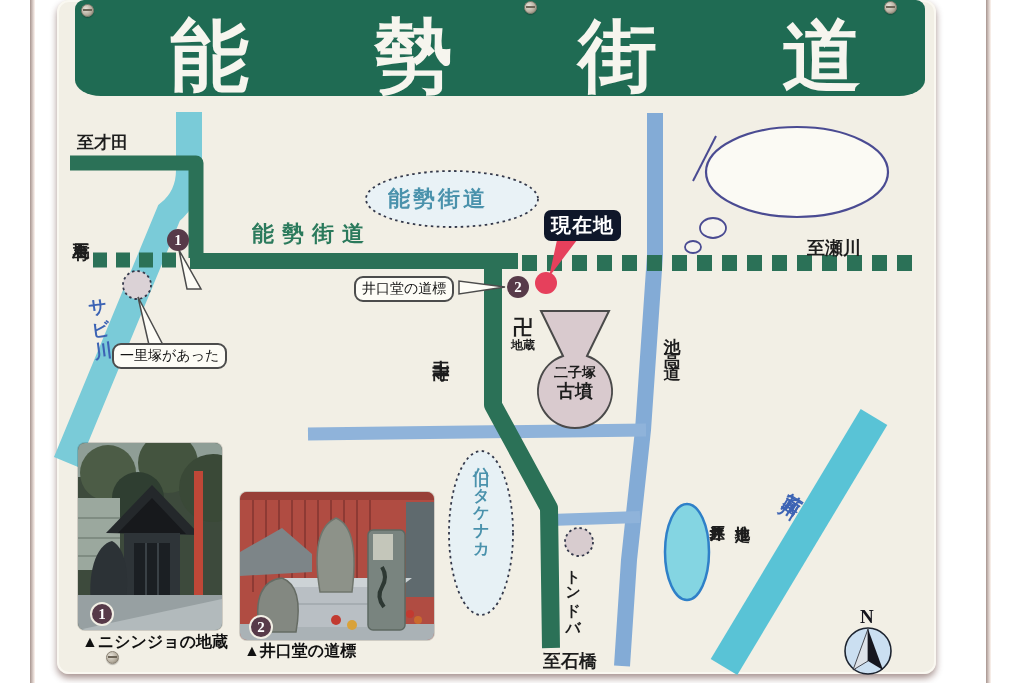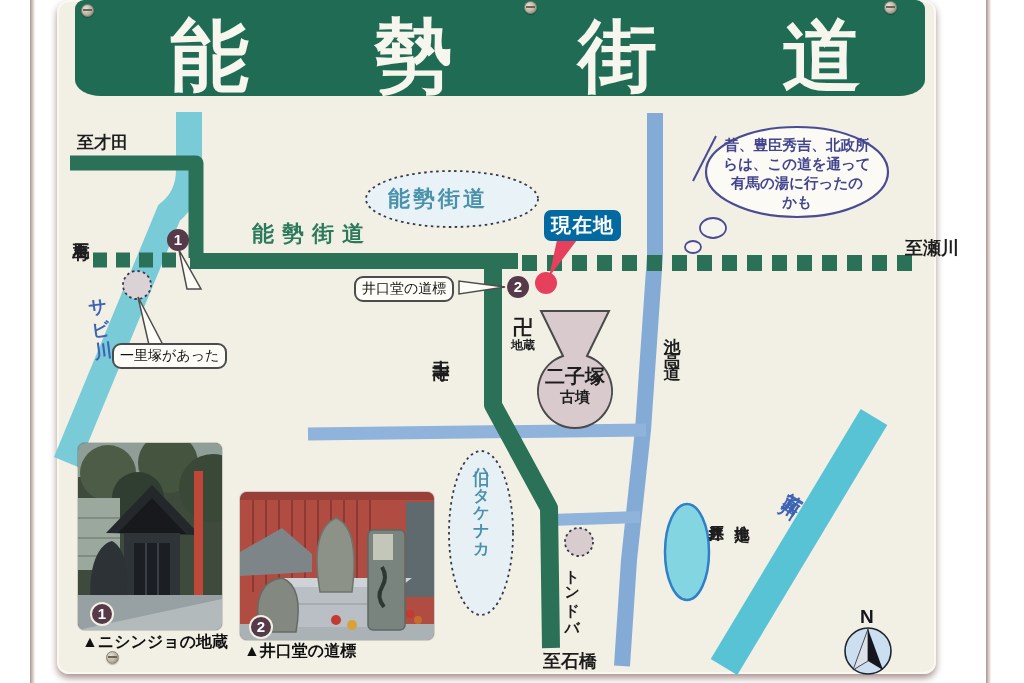--- a/index.html
+++ b/index.html
@@ -1,17 +1,17 @@
 <!DOCTYPE html>
 <html><head>
 <meta charset="utf-8">
 <style>
   html,body{margin:0;padding:0;}
   .canvas{position:relative;width:1024px;height:683px;overflow:hidden;
-    font-family:Liberation Sans, sans-serif;
+    font-family:Liberation Serif, serif;
     background:
       repeating-linear-gradient(90deg, rgba(92,40,18,.10) 0 2px, rgba(255,255,255,.05) 2px 5px, rgba(0,0,0,0) 5px 14px),
       linear-gradient(90deg,#a express 0,#c4795a 0,#a express 0),
       linear-gradient(90deg,#a65f41 0%,#c07251 4%,#c87e5e 40%,#c8816a 72%,#cf8d75 100%);
   }
   .seam{position:absolute;top:0;bottom:0;width:5px;background:linear-gradient(90deg,rgba(60,20,8,.45),rgba(255,220,200,.25));}
   .screw{position:absolute;width:11px;height:11px;border-radius:50%;background:radial-gradient(circle at 35% 35%,#e8e4da,#b5ad9e 60%,#7c7465);border:1px solid #8a8274;box-shadow:0 1px 1px rgba(0,0,0,.25);z-index:6;}
   .screw::after{content:"";position:absolute;left:1px;right:1px;top:4px;height:2px;background:#6d6557;}
 
   .sign{position:absolute;left:57px;top:0px;width:879px;height:674px;background:#f2efe5;border-radius:12px;
@@ -21,21 +21,21 @@
   .header-title{position:absolute;left:95px;top:4px;font-size:79px;font-weight:bold;color:#f6f5ee;letter-spacing:125px;white-space:nowrap;}
 
   svg.map{position:absolute;left:0;top:0;z-index:3;}
   .lbl{position:absolute;z-index:4;color:#1d1d1d;line-height:1.15;white-space:nowrap;}
   .v{writing-mode:vertical-rl;text-orientation:upright;}
   .green-lbl{color:#2b7a5c;font-weight:bold;}
   .blue-lbl{color:#3c63b4;font-weight:bold;}
   .teal-lbl{color:#4a92ac;}
   .box{position:absolute;z-index:5;background:#fdfcf6;border:2px solid #4c4c4c;border-radius:9px;
     font-size:14px;color:#141414;padding:2px 6px;line-height:1.25;white-space:nowrap;}
-  .genzaichi{position:absolute;z-index:5;background:#0369a1;color:#fff;font-weight:bold;font-size:20px;
+  .genzaichi{position:absolute;z-index:5;background:#0f172a;color:#fff;font-weight:bold;font-size:20px;
     border-radius:7px;padding:2px 7px;letter-spacing:1px;}
   .badge{position:absolute;z-index:5;width:22px;height:22px;border-radius:50%;background:#573a49;color:#fff;
     font-size:15px;font-weight:bold;text-align:center;line-height:22px;}
   .badge.ring{border:2px solid #f2efe5;width:20px;height:20px;line-height:20px;}
   .bubble-text{position:absolute;z-index:5;width:190px;text-align:center;font-size:14.5px;line-height:19px;
     color:#43448e;font-weight:bold;}
   .photo{position:absolute;z-index:4;border-radius:7px;overflow:hidden;box-shadow:0 0 0 1px rgba(0,0,0,.15);}
   .caption{position:absolute;z-index:4;font-size:16px;font-weight:bold;color:#101010;}
   .compass-n{position:absolute;z-index:5;font-size:19px;font-weight:bold;color:#15151d;}
 </style>
@@ -95,53 +95,47 @@
 
     <g>
       <circle cx="868" cy="651" r="23" fill="#cbdff1" stroke="#1d2430" stroke-width="1.6"></circle>
       <polygon points="868,629 868,661 853,670" fill="#dde2e8" stroke="#23232b" stroke-width="0.8"></polygon>
       <polygon points="868,629 868,661 883,670" fill="#16161e"></polygon>
     </g>
   </svg>
 
   <div class="lbl" style="left:77px;top:133px;font-size:17px;font-weight:bold">至才田</div>
   <div class="lbl v" style="left:71px;top:230px;font-size:17px;font-weight:bold">至有馬</div>
-  <div class="lbl" style="left:905px;top:238px;font-size:18px;font-weight:bold">至瀬川</div>
+  <div class="lbl" style="left:807px;top:238px;font-size:18px;font-weight:bold">至瀬川</div>
   <div class="lbl" style="left:543px;top:651px;font-size:18px;font-weight:bold">至石橋</div>
 
   <div class="lbl green-lbl" style="left:252px;top:221px;font-size:22px;letter-spacing:8px">能勢街道</div>
   <div class="lbl v" style="left:662px;top:324px;font-size:17px;font-weight:bold;letter-spacing:13px">池高道</div>
 
   <div class="lbl v blue-lbl" style="left:87px;top:286px;font-size:18px;transform:rotate(-7deg)">サビ川</div>
   <div class="lbl v blue-lbl" style="left:795px;top:483px;font-size:18px;letter-spacing:4px;transform:rotate(32deg);transform-origin:top center">箕面川</div>
 
   <div class="lbl teal-lbl" style="left:388px;top:186px;font-size:22px;font-weight:bold;letter-spacing:3px">能勢街道</div>
   <div class="lbl v teal-lbl" style="left:472px;top:458px;font-size:16px;font-weight:bold">旧ハタケナカ</div>
   <div class="lbl v" style="left:564px;top:559px;font-size:15px;font-weight:bold">トンドバ</div>
 
   <div class="lbl" style="left:500px;top:316px;width:46px;text-align:center;z-index:4">
     <div style="font-size:20px;font-weight:bold">卍</div>
     <div style="font-size:12px;font-weight:bold">地蔵</div>
   </div>
   <div class="lbl v" style="left:431px;top:346px;font-size:17px;font-weight:bold;letter-spacing:2px">十王寺卍</div>
   <div class="lbl" style="left:538px;top:365px;width:74px;text-align:center;z-index:4">
-    <div style="font-size:20px;font-weight:bold">二子塚</div>
-    <div style="font-size:15px;font-weight:bold">古墳</div>
+    <div style="font-size:14px;font-weight:bold">二子塚</div>
+    <div style="font-size:18px;font-weight:bold">古墳</div>
   </div>
   <div class="lbl" style="left:708px;top:514px">
     <span class="v" style="display:inline-block;font-size:15px;font-weight:bold;vertical-align:top">江原井坪</span>
     <span class="v" style="display:inline-block;font-size:15px;font-weight:bold;vertical-align:top;margin-left:4px">推定地</span>
   </div>
 
-  <div class="bubble-text" style="left:702px;top:136px">
-    <div>昔、豊臣秀吉、北政所</div>
-    <div>らは、この道を通って</div>
-    <div>有馬の湯に行ったの</div>
-    <div>かも</div>
-  </div>
 
   <div class="box" style="left:112px;top:343px">一里塚があった</div>
   <div class="box" style="left:354px;top:276px">井口堂の道標</div>
   <div class="genzaichi" style="left:544px;top:210px">現在地</div>
 
   <div class="badge" style="left:167px;top:229px">1</div>
   <div class="badge" style="left:507px;top:276px">2</div>
 
   <div class="photo" style="left:78px;top:443px;width:144px;height:187px">
     <svg width="144" height="187" viewBox="0 0 144 187">

